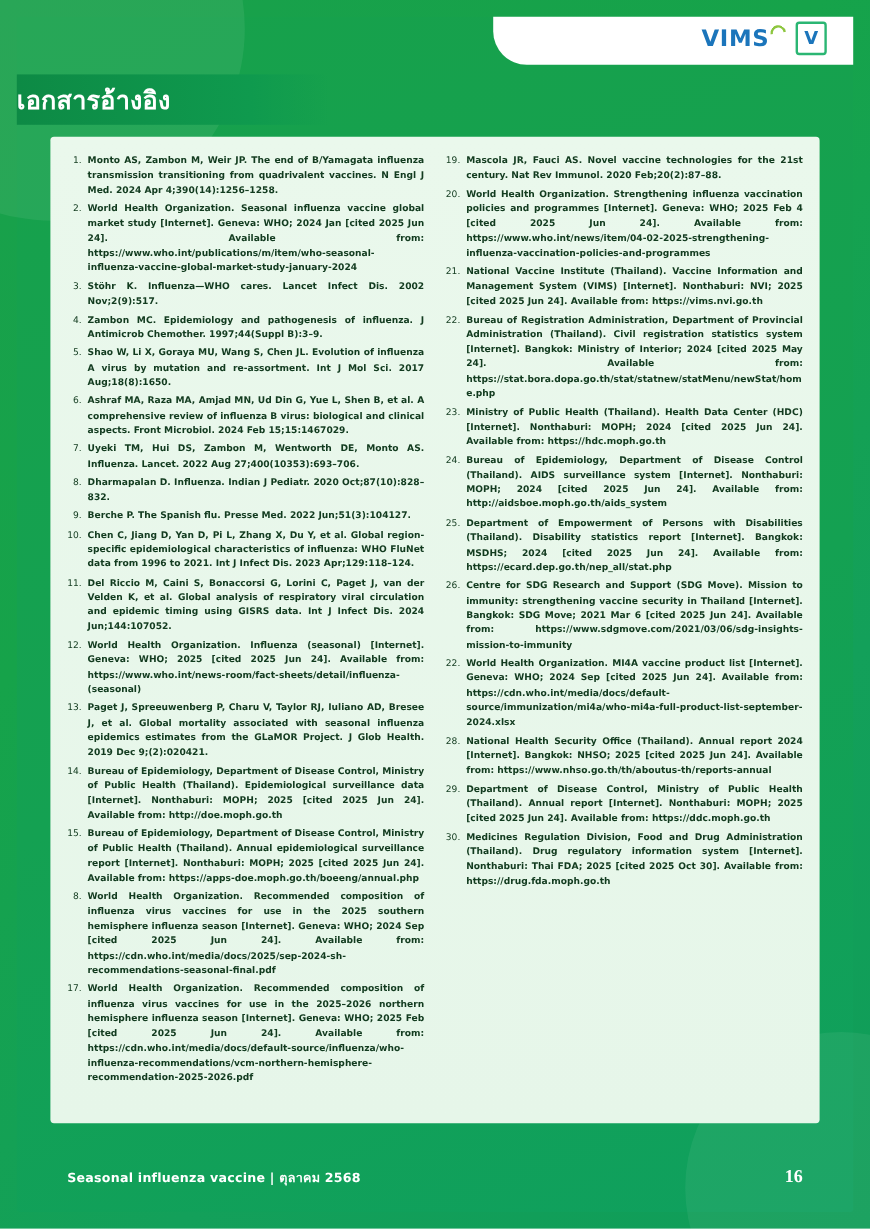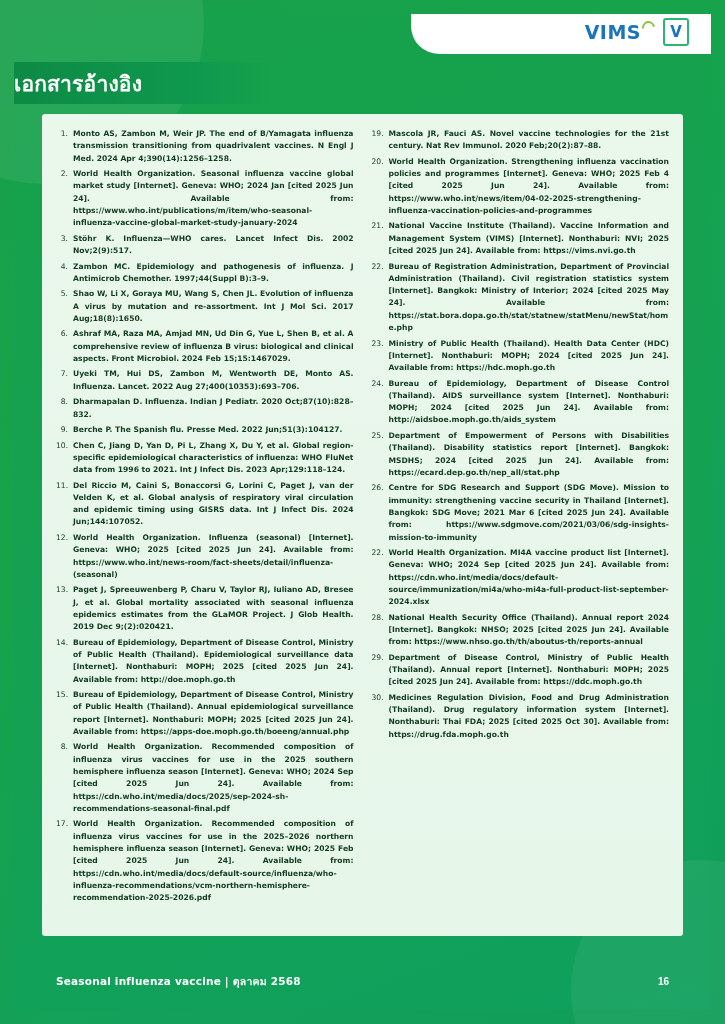--- a/index.html
+++ b/index.html
@@ -178,24 +178,24 @@
     justify-content: space-between;
   }
   .footer-text {
     font-size: 10.5px;
     font-weight: bold;
     color: #ffffff;
     font-family: "DejaVu Sans", sans-serif;
     letter-spacing: 0.2px;
   }
   .page-num {
-    font-size: 10px;
+    font-size: 15px;
     font-weight: bold;
     color: #ffffff;
-    font-family: Liberation Sans, sans-serif;
+    font-family: Liberation Serif, serif;
   }
 </style>
 </head>
 <body>
 
 <div class="page">
   <div class="page-inner">
     <div class="blob b1"></div>
     <div class="blob b2"></div>
 

